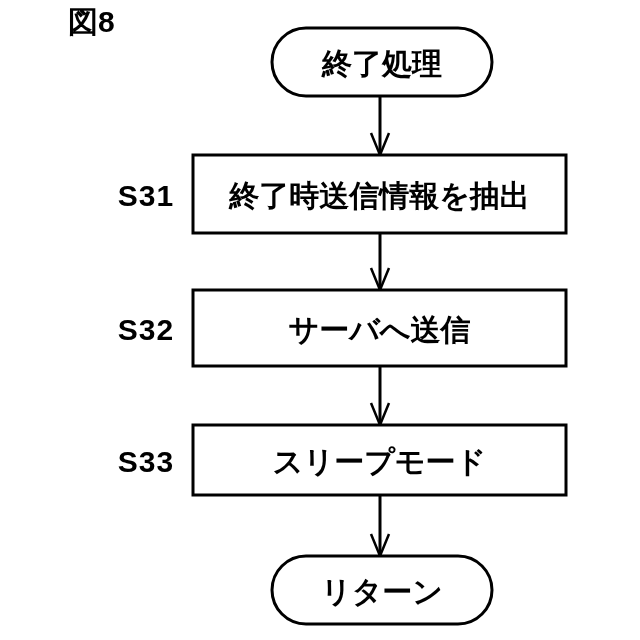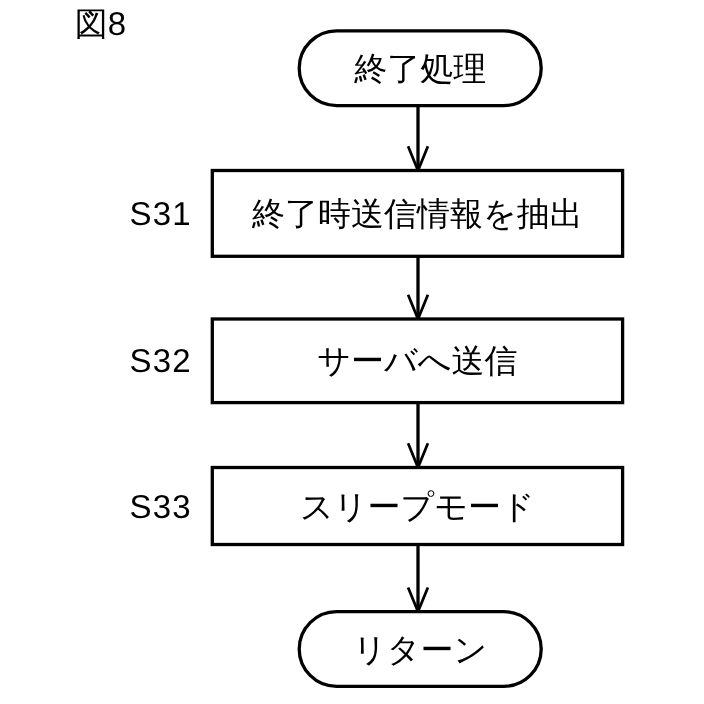--- a/index.html
+++ b/index.html
@@ -11,20 +11,21 @@
     height: 640px;
     background: #ffffff;
     font-family: "Liberation Sans", "DejaVu Sans", sans-serif;
     color: #000000;
     overflow: hidden;
   }
   #figure-root {
     position: relative;
     width: 640px;
     height: 640px;
+    font-weight: bold;
   }
   svg#flow-svg {
     position: absolute;
     left: 0;
     top: 0;
     width: 640px;
     height: 640px;
   }
   .fig-title {
     font-size: 30px;

